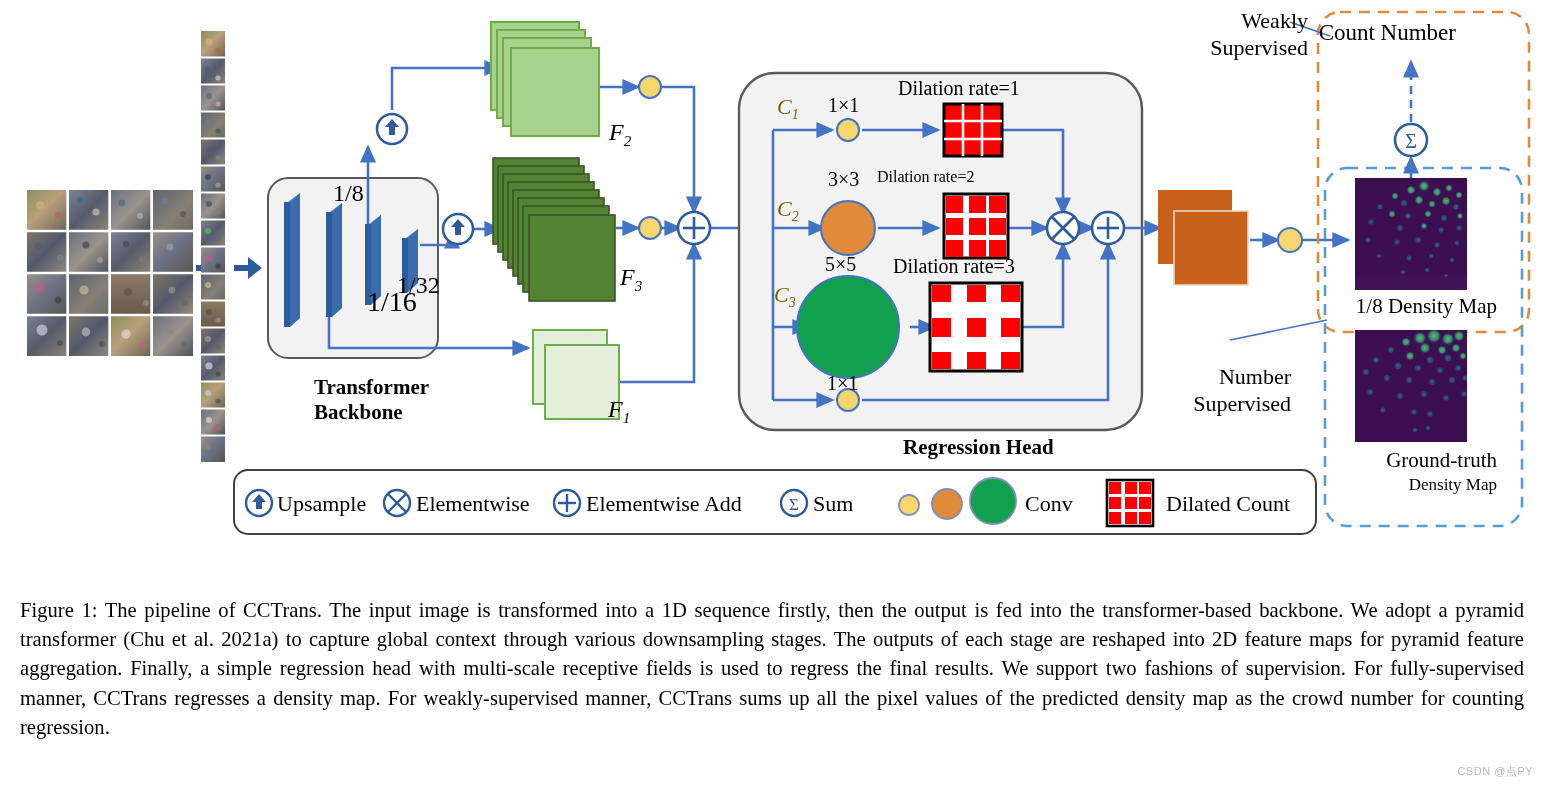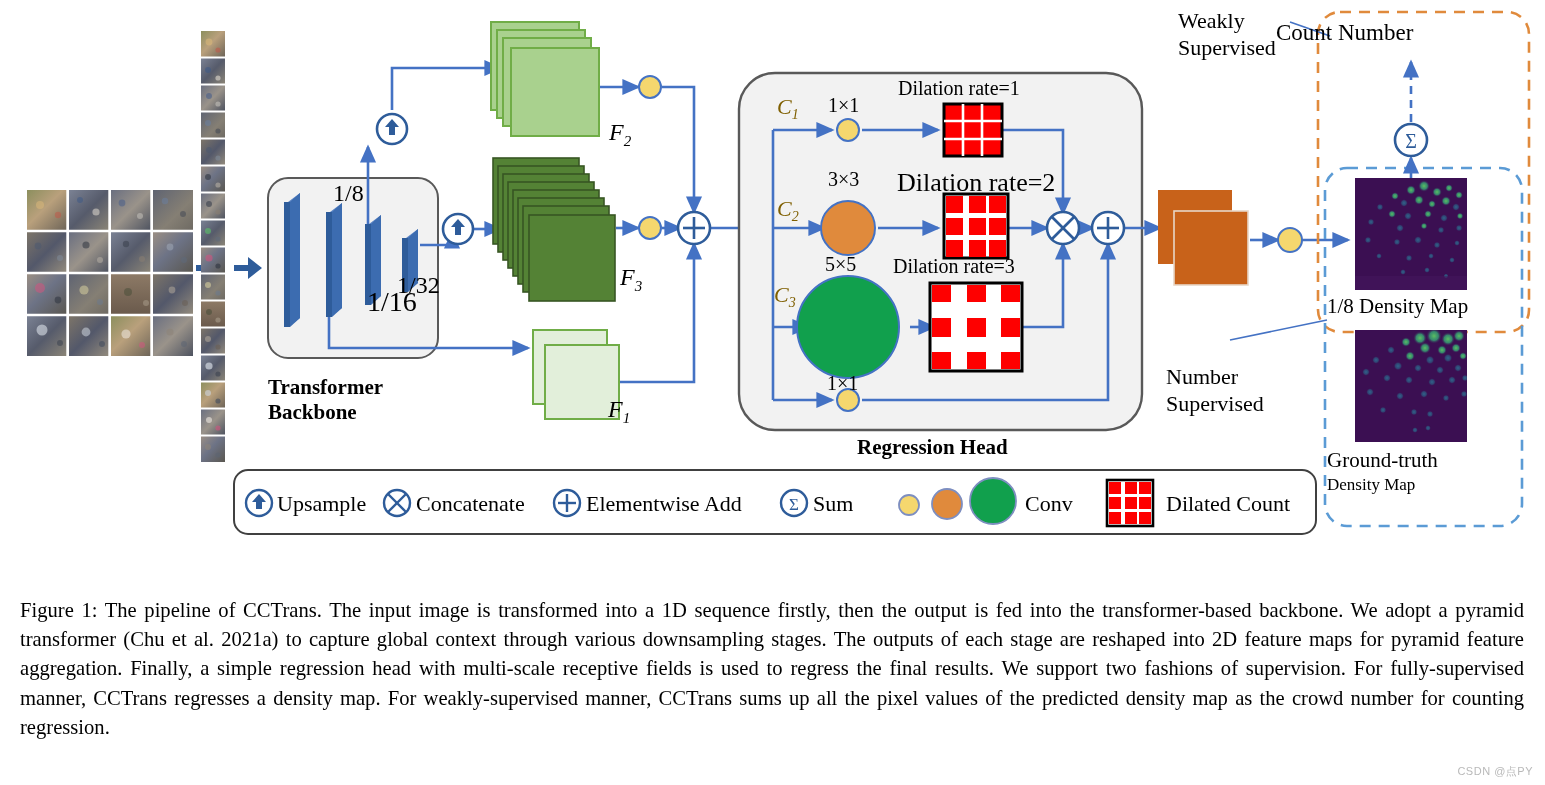--- a/index.html
+++ b/index.html
@@ -5,22 +5,22 @@
   html,body{margin:0;padding:0;background:#fff;}
   body{width:1545px;height:785px;font-family:"Liberation Serif",serif;color:#000;position:relative;overflow:hidden;}
   #stage{position:relative;width:1545px;height:785px;}
   .abs{position:absolute;}
   svg{display:block;}
   .cap{position:absolute;left:8px;top:584px;width:1528px;font-family:"Liberation Serif",serif;font-size:20.6px;line-height:29.2px;text-align:justify;text-justify:inter-word;color:#000;}
   .cap p{margin:12px;}
   .wm{position:absolute;right:12px;bottom:6px;font-family:"Liberation Sans",sans-serif;font-size:11px;color:#b9b9b9;letter-spacing:.5px;margin-top:21px;}
   .lbl{position:absolute;font-family:"Liberation Serif",serif;color:#000;white-space:nowrap;}
   .lbl-it{font-style:italic;}
-  .bold{font-weight:bold;}
-  .ctr{text-align:left;}
+  .bold{font-weight:bold;margin-left:46px;}
+  .ctr{text-align:right;}
 </style>
 </head>
 <body>
 
 <div id="stage">
 
   <svg class="abs" style="left:0;top:0" width="1545" height="560" viewBox="0 0 1545 560">
     <defs>
       <marker id="ah" markerWidth="7" markerHeight="7" refX="6" refY="3.5" orient="auto">
         <polygon points="0,0.4 7,3.5 0,6.6" fill="#4472C4"></polygon>
@@ -603,42 +603,42 @@
   <div class="lbl lbl-it" style="left:777px;top:94px;font-size:22px;color:#7F5F00">
     <span>C</span><sub style="font-size:14px">1</sub>
   </div>
   <div class="lbl" style="left:828px;top:94px;font-size:20px">1×1</div>
   <div class="lbl" style="left:898px;top:77px;font-size:20px">Dilation rate=1</div>
 
   <div class="lbl lbl-it" style="left:777px;top:196px;font-size:22px;color:#7F5F00">
     <span>C</span><sub style="font-size:14px">2</sub>
   </div>
   <div class="lbl" style="left:828px;top:168px;font-size:20px">3×3</div>
-  <div class="lbl" style="left:897px;top:168px;font-size:26px">Dilation rate=2</div>
+  <div class="lbl" style="left:877px;top:168px;font-size:16px">Dilation rate=2</div>
 
   <div class="lbl lbl-it" style="left:774px;top:282px;font-size:22px;color:#7F5F00">
     <span>C</span><sub style="font-size:14px">3</sub>
   </div>
   <div class="lbl" style="left:825px;top:253px;font-size:20px">5×5</div>
   <div class="lbl" style="left:893px;top:255px;font-size:20px">Dilation rate=3</div>
 
   <div class="lbl" style="left:827px;top:372px;font-size:20px">1×1</div>
   <div class="lbl bold" style="left:857px;top:435px;font-size:21px">Regression Head</div>
 
   <div class="lbl ctr" style="left:1178px;top:8px;width:130px;font-size:22px">Weakly</div>
   <div class="lbl ctr" style="left:1178px;top:35px;width:130px;font-size:22px">Supervised</div>
   <div class="lbl ctr" style="left:1166px;top:364px;width:125px;font-size:22px">Number</div>
   <div class="lbl ctr" style="left:1166px;top:391px;width:125px;font-size:22px">Supervised</div>
   <div class="lbl ctr" style="left:1276px;top:20px;width:180px;font-size:23px">Count Number</div>
   <div class="lbl ctr" style="left:1327px;top:294px;width:170px;font-size:21px">1/8 Density Map</div>
   <div class="lbl ctr" style="left:1327px;top:448px;width:170px;font-size:21px">Ground-truth</div>
   <div class="lbl ctr" style="left:1327px;top:475px;width:170px;font-size:17px">Density Map</div>
 
   <div class="lbl" style="left:277px;top:491px;font-size:22px">Upsample</div>
-  <div class="lbl" style="left:416px;top:491px;font-size:22px">Concatenate</div>
+  <div class="lbl" style="left:416px;top:491px;font-size:22px">Elementwise</div>
   <div class="lbl" style="left:586px;top:491px;font-size:22px">Elementwise Add</div>
   <div class="lbl" style="left:813px;top:491px;font-size:22px">Sum</div>
   <div class="lbl" style="left:1025px;top:491px;font-size:22px">Conv</div>
   <div class="lbl" style="left:1166px;top:491px;font-size:22px">Dilated Count</div>
 
   <div class="cap">
     <p>Figure 1: The pipeline of CCTrans. The input image is transformed into a 1D sequence firstly, then the output is fed into the transformer-based backbone. We adopt a pyramid transformer (Chu et al. 2021a) to capture global context through various downsampling stages. The outputs of each stage are reshaped into 2D feature maps for pyramid feature aggregation. Finally, a simple regression head with multi-scale receptive fields is used to regress the final results. We support two fashions of supervision. For fully-supervised manner, CCTrans regresses a density map. For weakly-supervised manner, CCTrans sums up all the pixel values of the predicted density map as the crowd number for counting regression.</p>
   </div>
   <div class="wm">CSDN @点PY</div>
 

